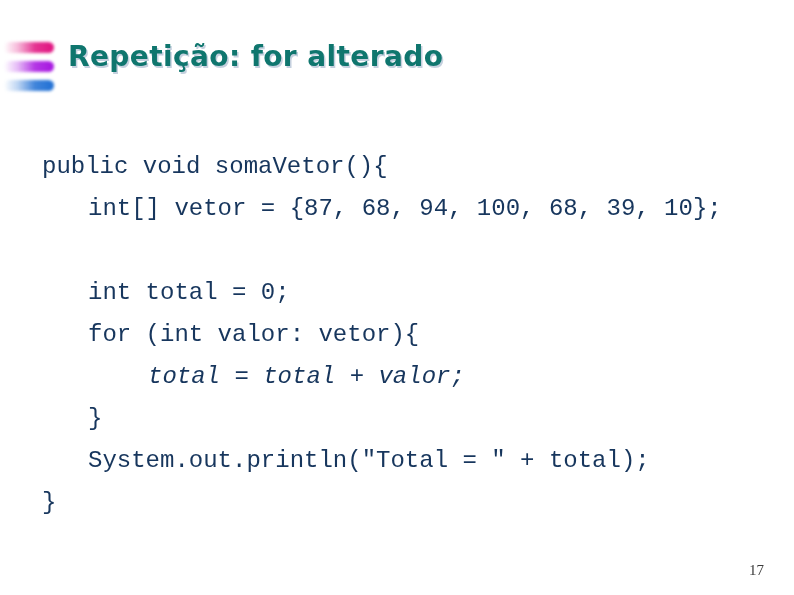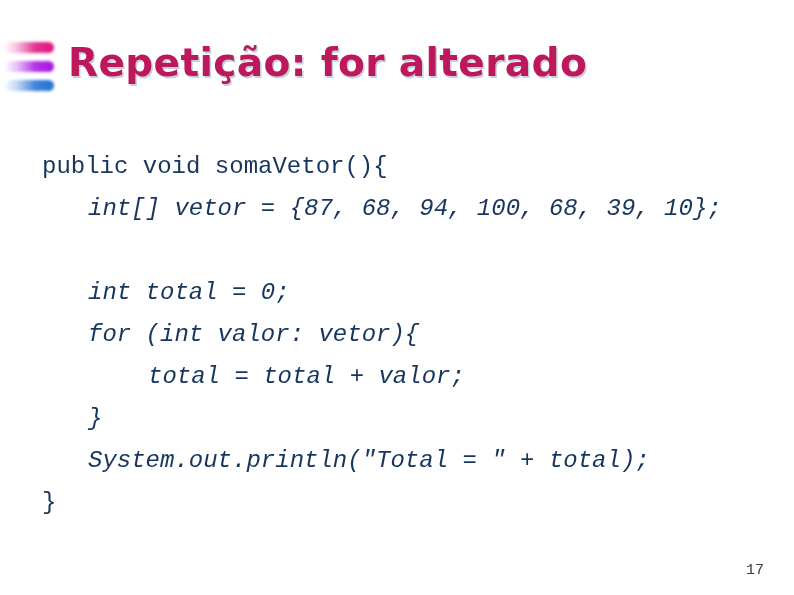--- a/index.html
+++ b/index.html
@@ -53,24 +53,24 @@
     top: 40px;
     background: linear-gradient(to right, rgba(31,111,212,0) 0%, rgba(31,111,212,0.30) 28%, rgba(31,111,212,0.85) 62%, #1f6fd4 100%);
   }
 
   #slide-title {
     position: absolute;
     left: 68px;
     top: 6px;
     margin: 0;
     font-family: "DejaVu Sans", sans-serif;
-    font-size: 39px;
+    font-size: 28px;
     font-weight: bold;
     letter-spacing: 0.4px;
-    color: #be185d;
+    color: #0f766e;
     white-space: nowrap;
     text-shadow: 1.5px 1.5px 0 rgba(150,170,195,0.55);
   }
 
   
   #code-block {
     position: absolute;
     left: 42px;
     top: 146px;
     width: 730px;
@@ -81,29 +81,29 @@
     white-space: pre;
   }
   #code-block .code-line {
     height: 42px;
     white-space: pre;
   }
   #code-block .code-line.blank {
     height: 42px;
   }
   .ind-0 { padding-left: 0px; }
-  .ind-1 { padding-left: 46px; font-style: italic; }
+  .ind-1 { padding-left: 46px; }
   .ind-2 { padding-left: 106px; font-style: italic; }
 
   
   #page-number {
     position: absolute;
     right: 30px;
     bottom: 16px;
-    font-family: Liberation Mono, monospace;
+    font-family: Liberation Serif, serif;
     font-size: 15px;
     color: #3b3b3b;
   }
 </style>
 </head>
 <body>
 
 <div id="slide">
 
   <div id="title-row">

